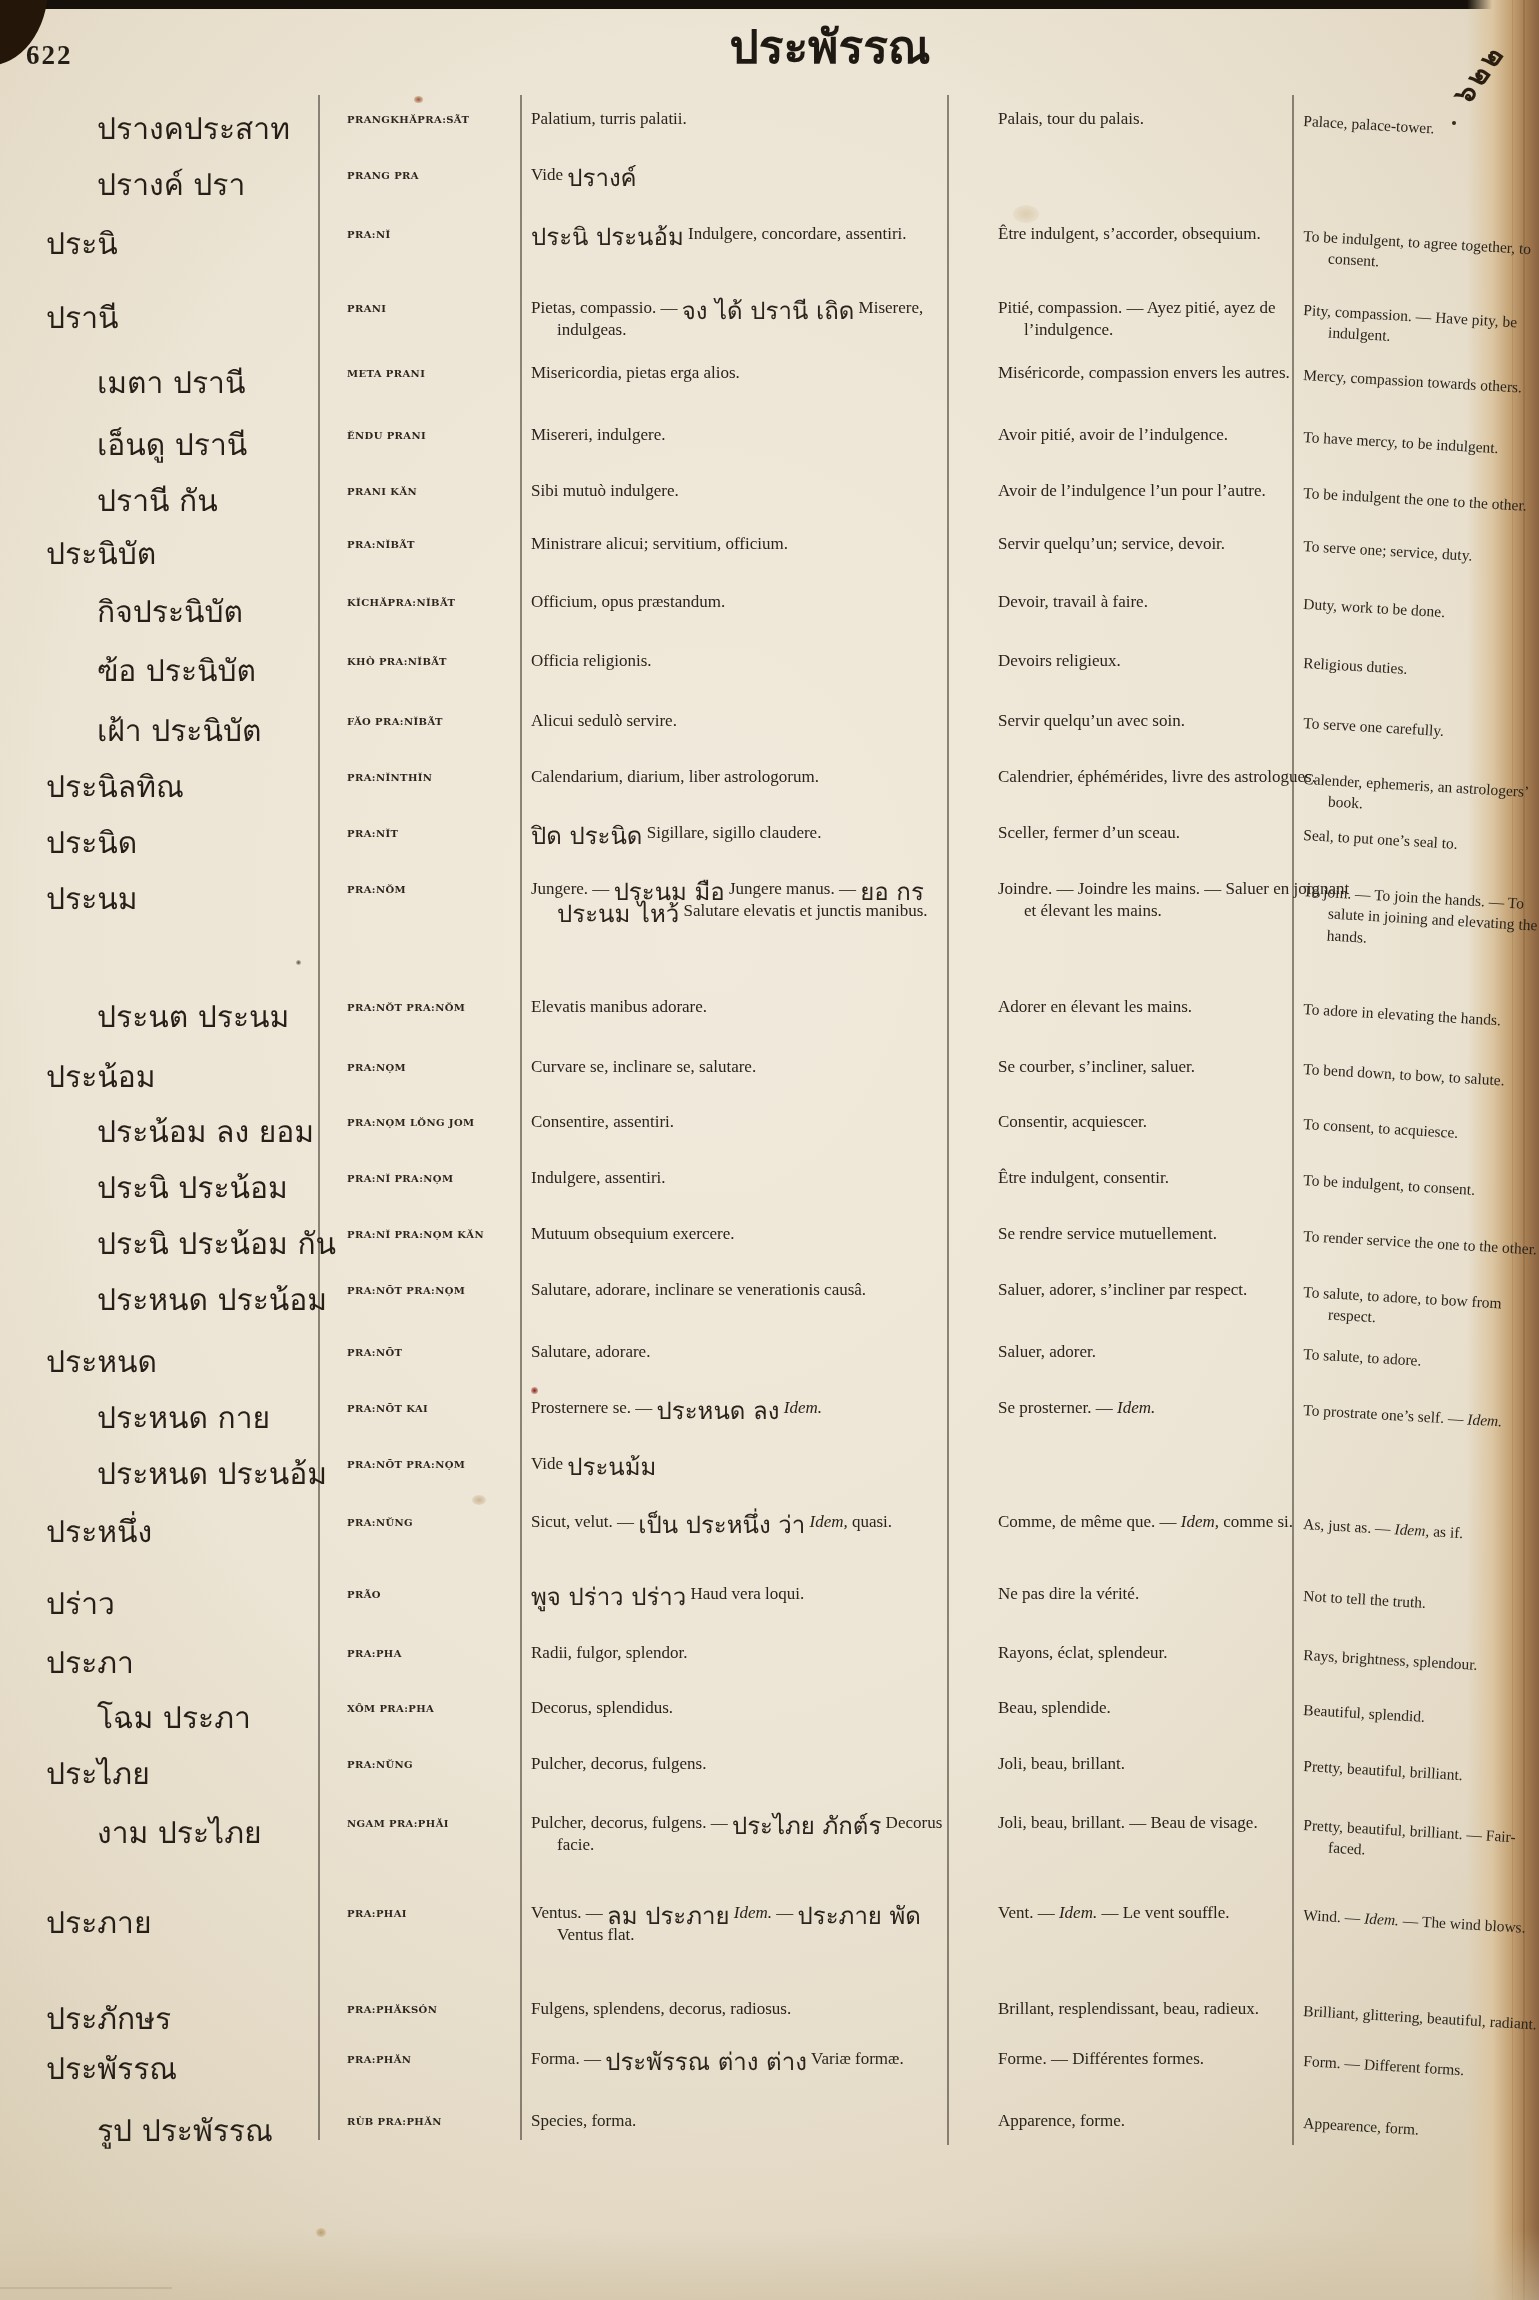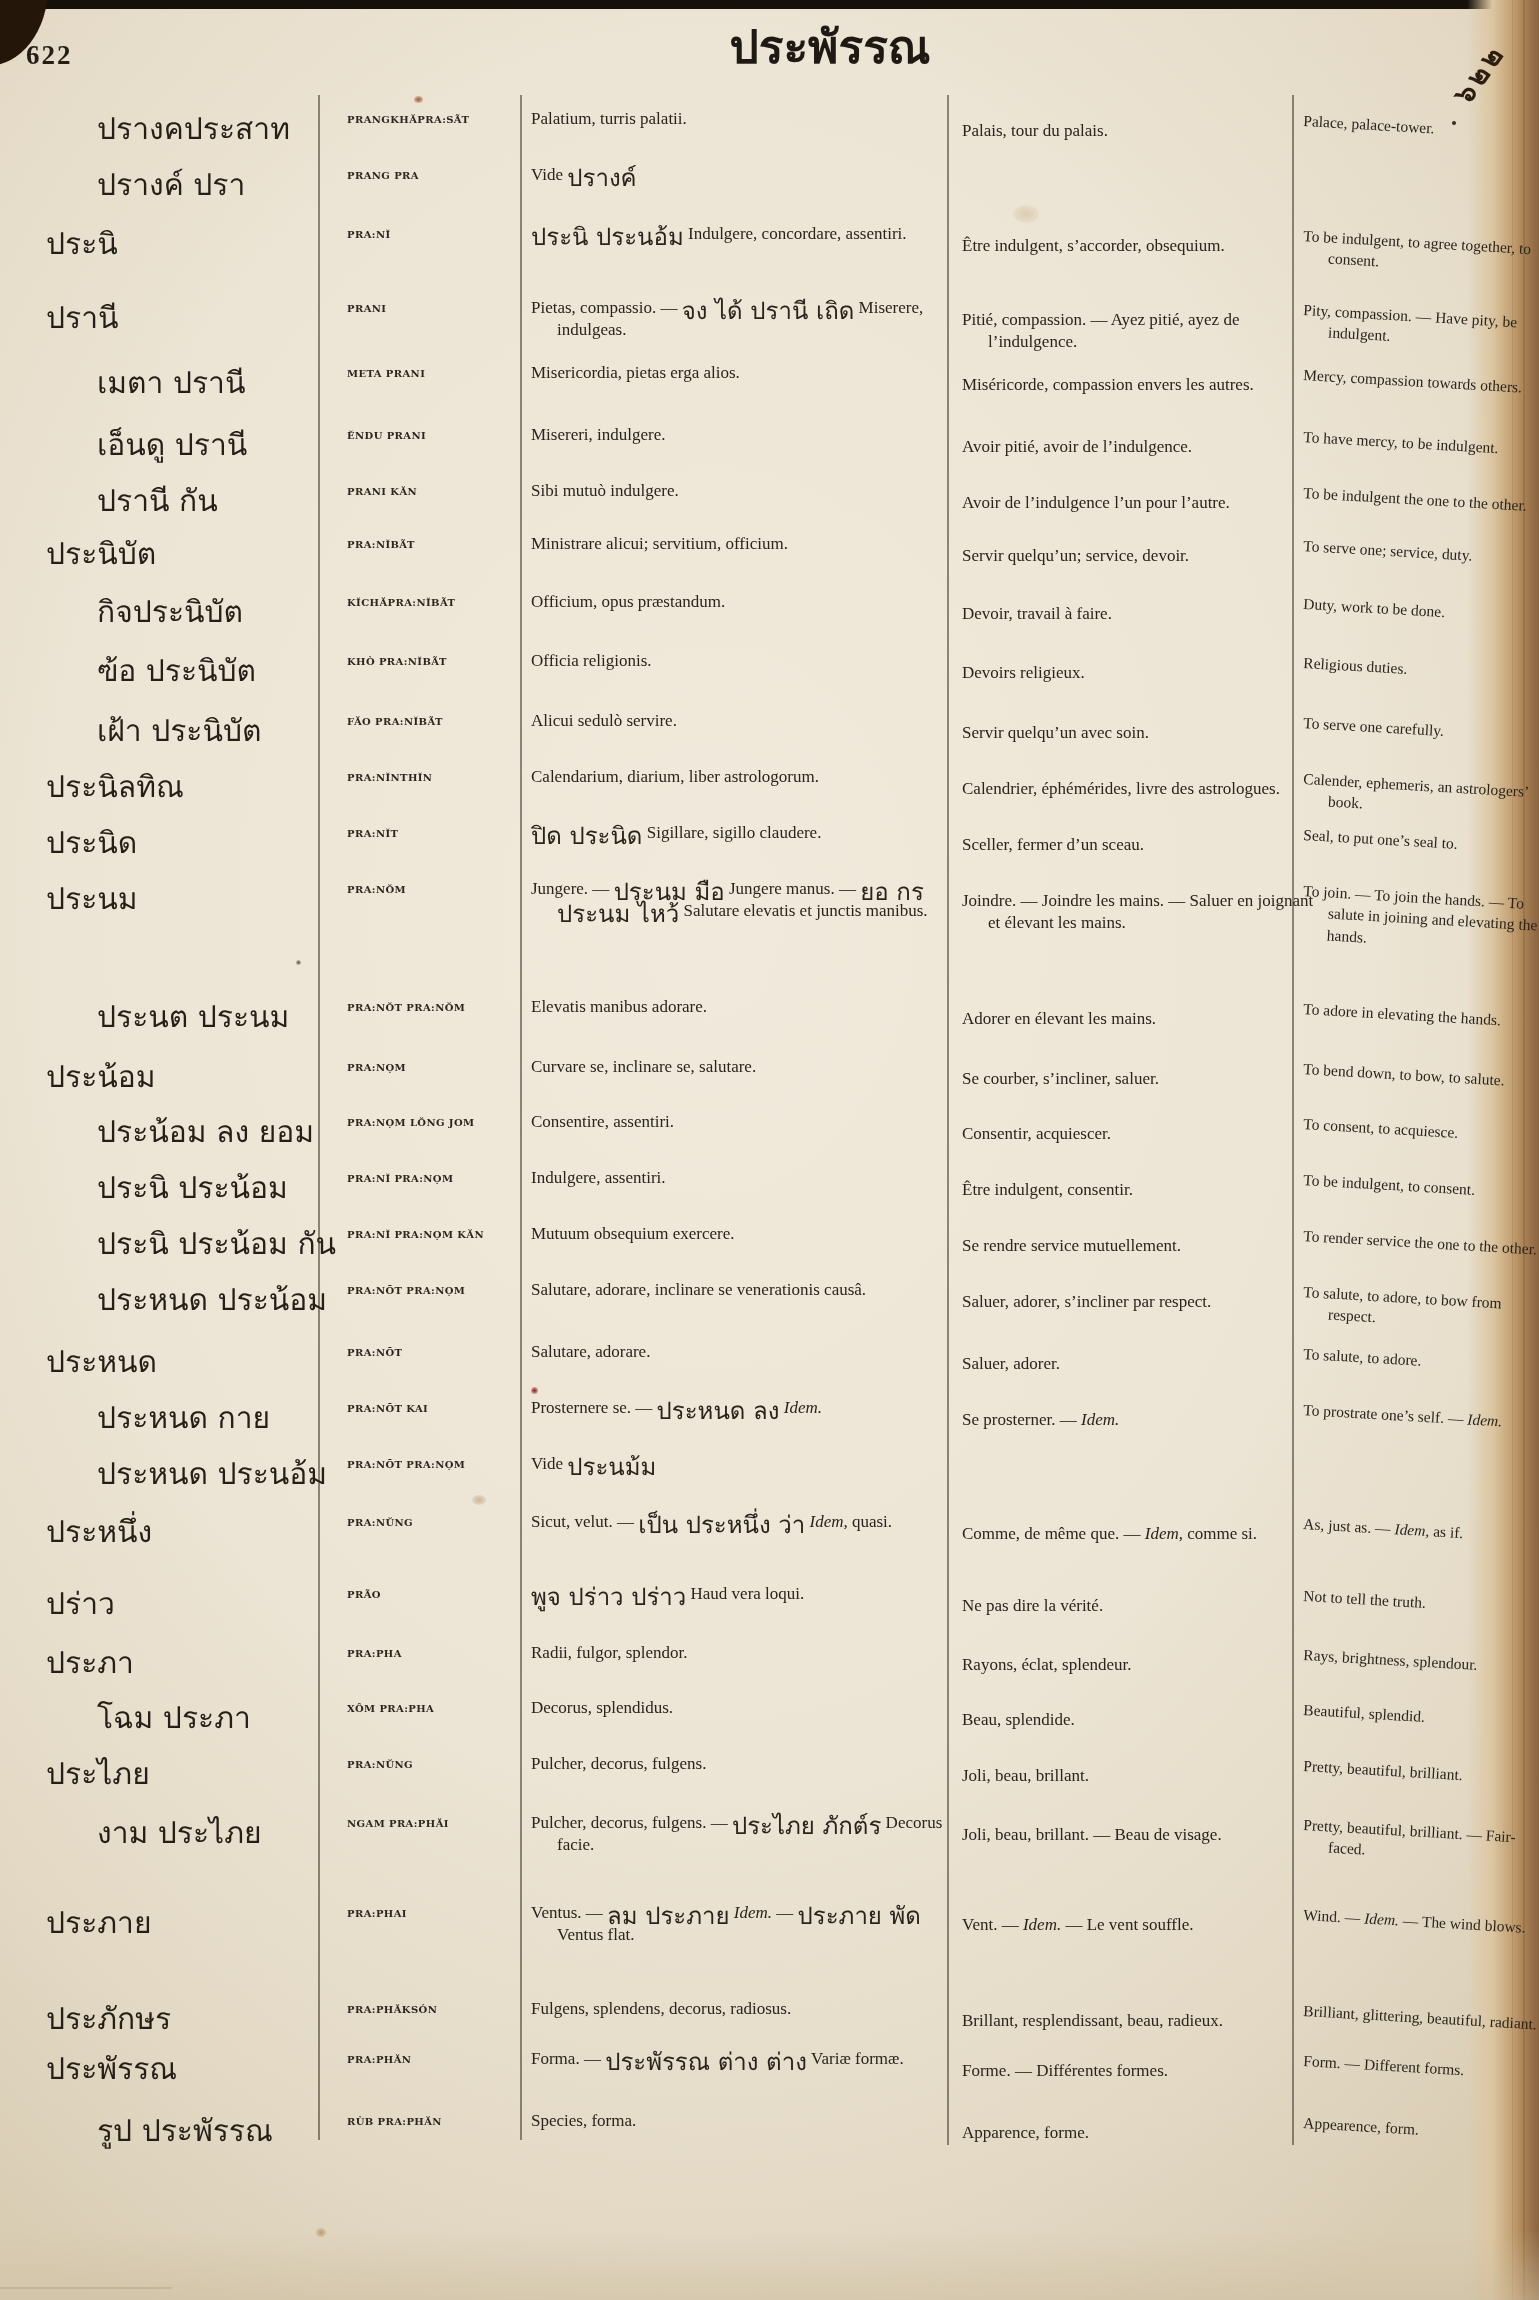--- a/index.html
+++ b/index.html
@@ -42,21 +42,21 @@
   .row{position:absolute;left:0;width:1539px;height:0;}
   .c-thai{position:absolute;left:46px;top:-21px;width:268px;white-space:nowrap;
     font-family:"DejaVu Sans",sans-serif;font-size:30px;color:#261f18;margin-top:16px;}
   .c-thai.sub{left:97px;}
   .c-rom{position:absolute;left:347px;top:1px;width:168px;
     font-family:"DejaVu Serif",serif;font-weight:bold;font-size:10px;letter-spacing:.4px;
     line-height:1.7;color:#2c261f;}
   .gloss{font-family:"Liberation Serif",serif;font-size:17px;line-height:1.32;color:#2a241c;
     padding-left:26px;text-indent:-26px;}
   .c-la{position:absolute;left:531px;top:-2px;width:408px;}
-  .c-fr{position:absolute;left:962px;top:-2px;width:328px;margin-top:12px;}
+  .c-fr{position:absolute;left:998px;top:-2px;width:328px;}
   .c-en{position:absolute;left:1304px;top:0;width:218px;font-size:15.5px;line-height:1.38;
     transform:rotate(3.3deg);transform-origin:0 0;}
   .seg-th{font-family:"DejaVu Sans",sans-serif;font-size:24px;line-height:0;vertical-align:-6px;}
   .seg-it{font-style:italic;}
 </style>
 </head>
 <body>
 
 <div id="page">
   <div class="top-strip"></div>

